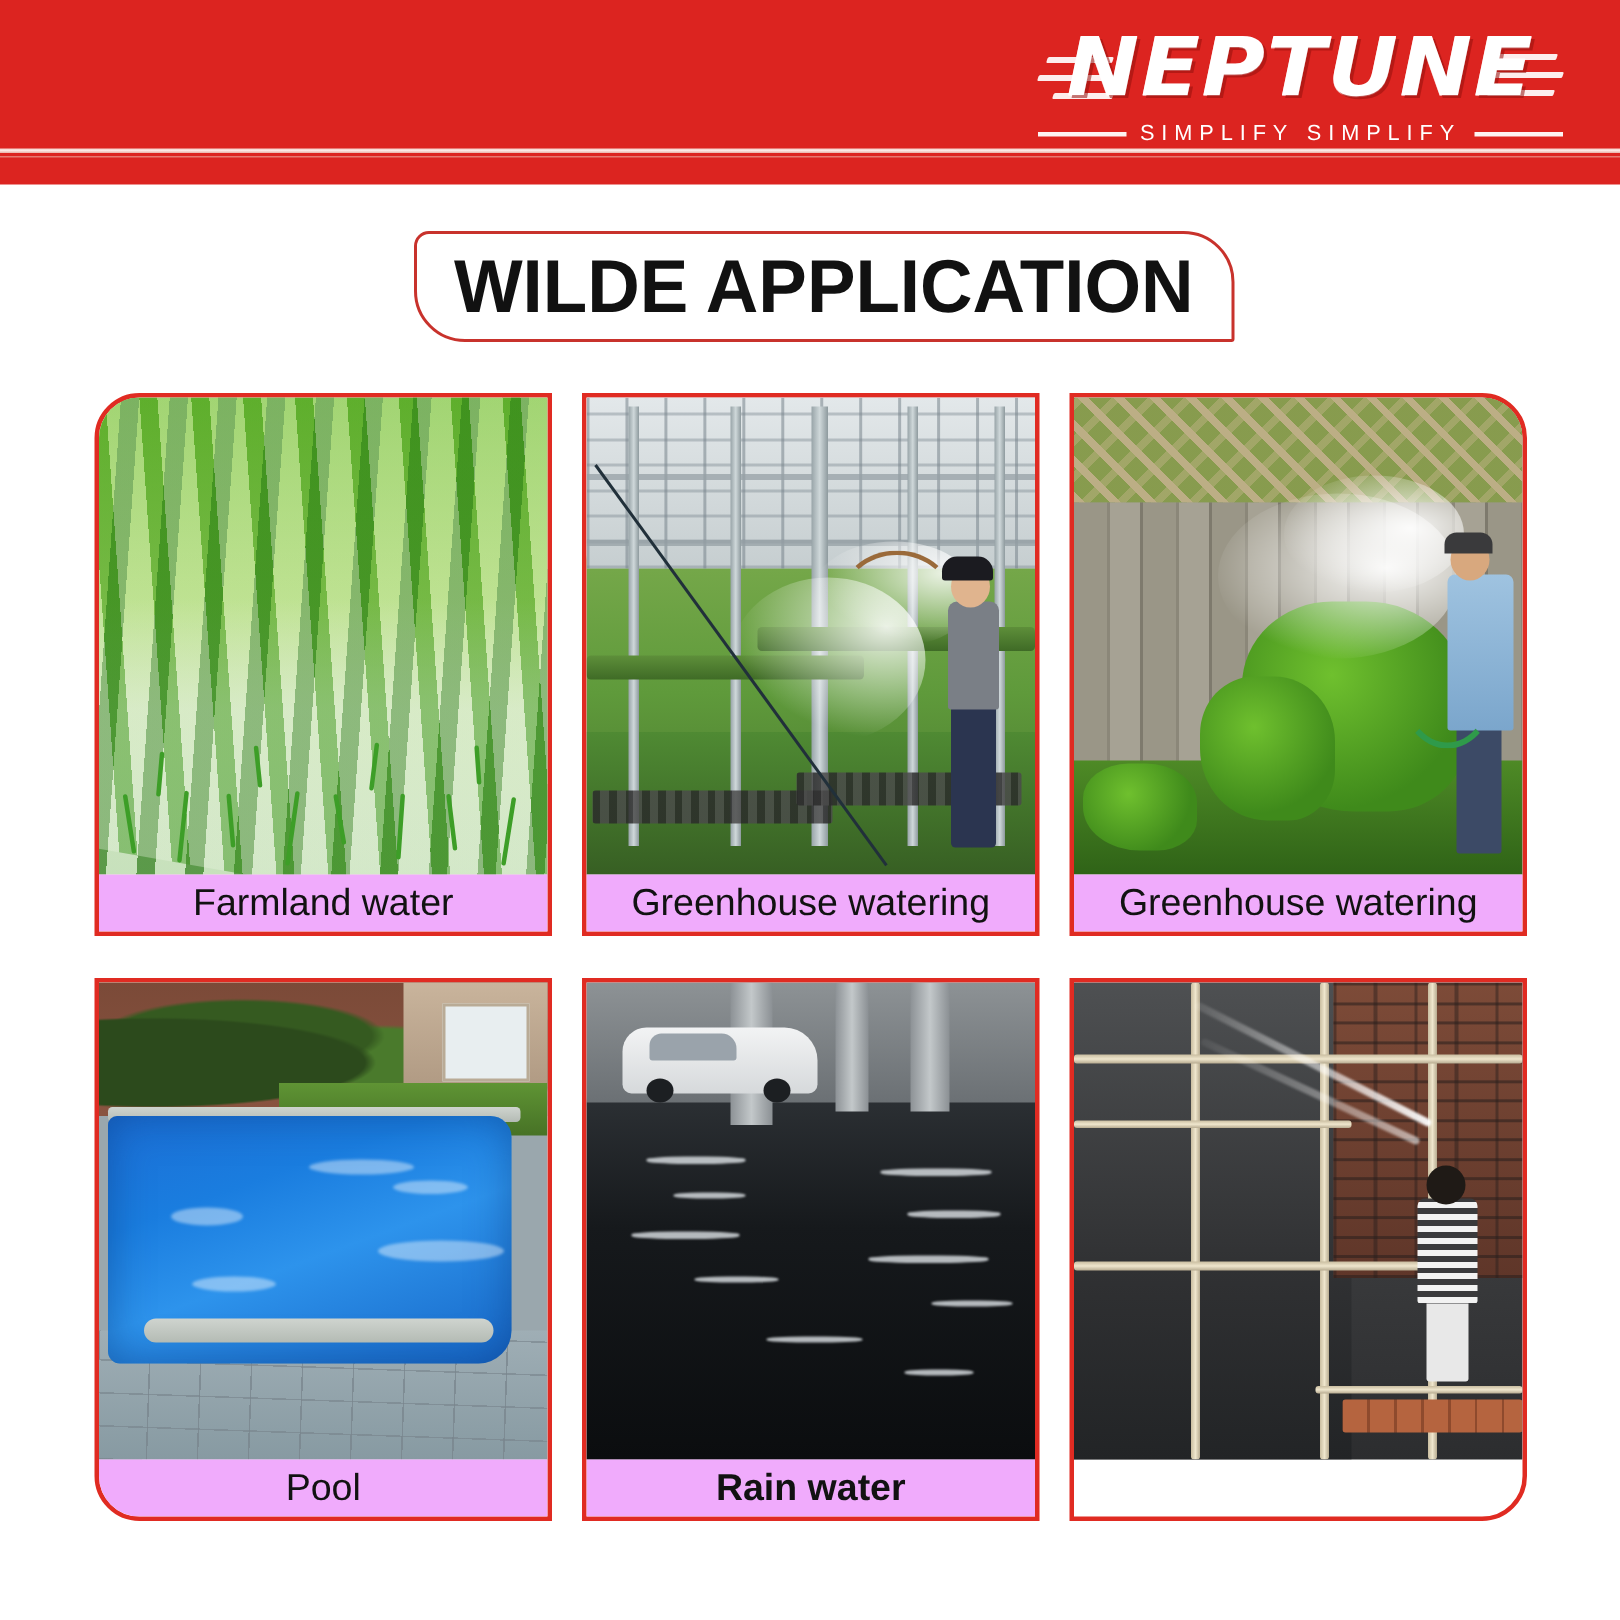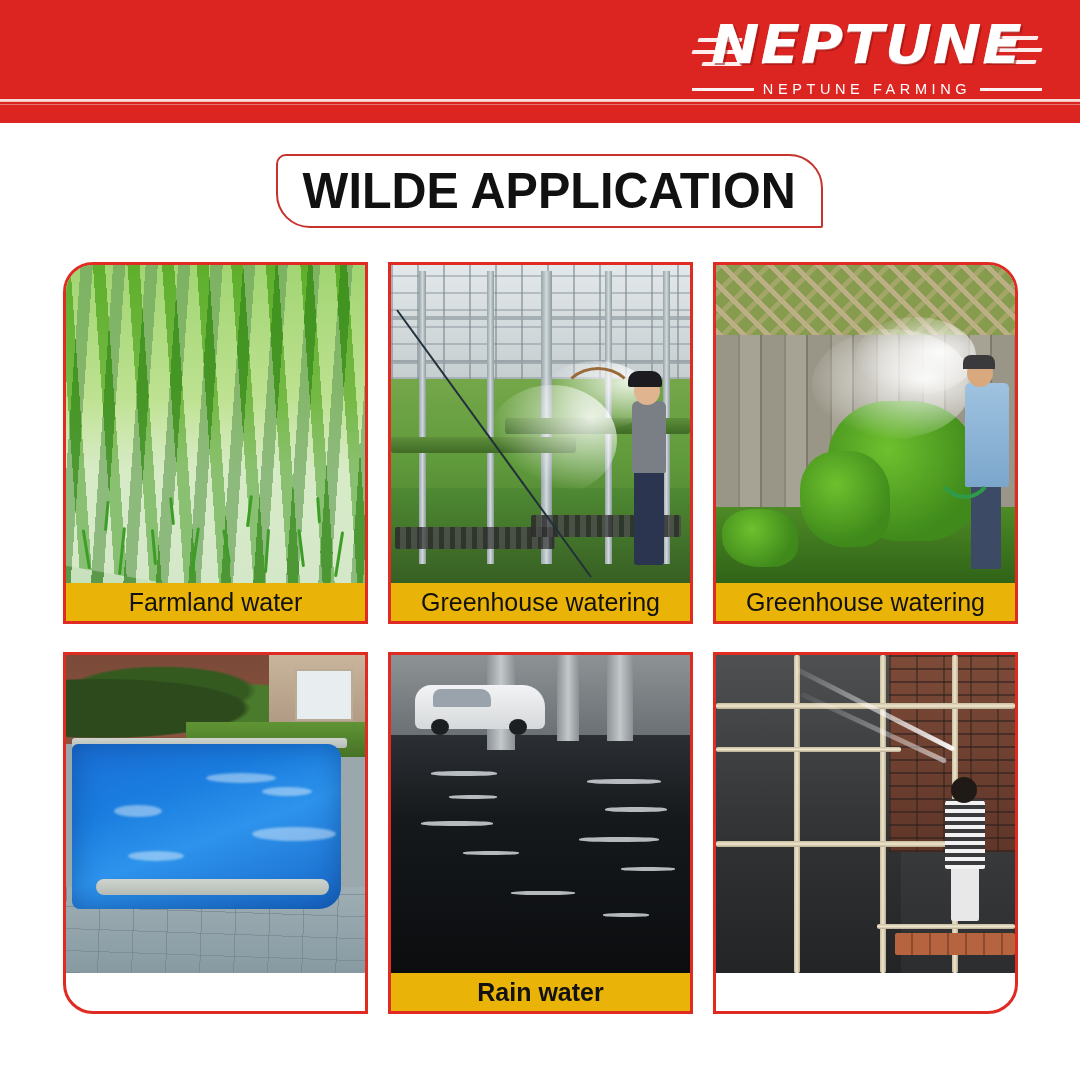--- a/index.html
+++ b/index.html
@@ -166,21 +166,21 @@
     width: 100%;
     height: 318px;
     overflow: hidden;
   }
   .caption {
     position: absolute;
     left: 0;
     bottom: 0;
     width: 100%;
     height: 38px;
-    background: #eab308;
+    background: #f0abfc;
     display: flex;
     align-items: center;
     justify-content: center;
   }
   .caption-text {
     font-family: "Liberation Sans", sans-serif;
     font-size: 25px;
     color: #121212;
     line-height: 26px;
     white-space: nowrap;
@@ -477,21 +477,21 @@
   <div class="logo">
     <div class="logo-slash a"></div>
     <div class="logo-slash b"></div>
     <div class="logo-slash c"></div>
     <div class="logo-slash d"></div>
     <div class="logo-slash e"></div>
     <div class="logo-slash f"></div>
     <div class="logo-word">NEPTUNE</div>
     <div class="logo-tag-row">
       <div class="logo-tag-line"></div>
-      <div class="logo-tagline">NEPTUNE FARMING</div>
+      <div class="logo-tagline">SIMPLIFY SIMPLIFY</div>
       <div class="logo-tag-line"></div>
     </div>
   </div>
 </div>
 
 <div class="title-banner">
   <div class="title-text">WILDE APPLICATION</div>
 </div>
 
 <div class="grid">
@@ -578,20 +578,23 @@
       <div class="pool-deck"></div>
       <div class="pool-coping" style="left:2%;top:26%;width:92%;height:10px"></div>
       <div class="pool-water"></div>
       <div class="pool-ripple" style="left:48px;top:150px;width:48px;height:12px"></div>
       <div class="pool-ripple" style="left:140px;top:118px;width:70px;height:10px"></div>
       <div class="pool-ripple" style="left:186px;top:172px;width:84px;height:14px"></div>
       <div class="pool-ripple" style="left:62px;top:196px;width:56px;height:10px"></div>
       <div class="pool-ripple" style="left:196px;top:132px;width:50px;height:9px"></div>
       <div class="pool-coping" style="left:10%;bottom:78px;width:78%;height:16px;border-radius:10px"></div>
     </div>
+    <div class="caption">
+      <span class="caption-text">Pool</span>
+    </div>
   </div>
 
   <div class="card r1c1">
     <div class="photo ph-rain">
       <div class="rain-bg"></div>
       <div class="rain-water"></div>
       <div class="rain-pillar" style="left:96px;width:28px;height:30%"></div>
       <div class="rain-pillar" style="left:166px;width:22px;height:27%"></div>
       <div class="rain-pillar" style="left:216px;width:26px;height:27%"></div>
       <div class="rain-car" style="left:24px;top:30px;width:130px;height:44px"></div>

